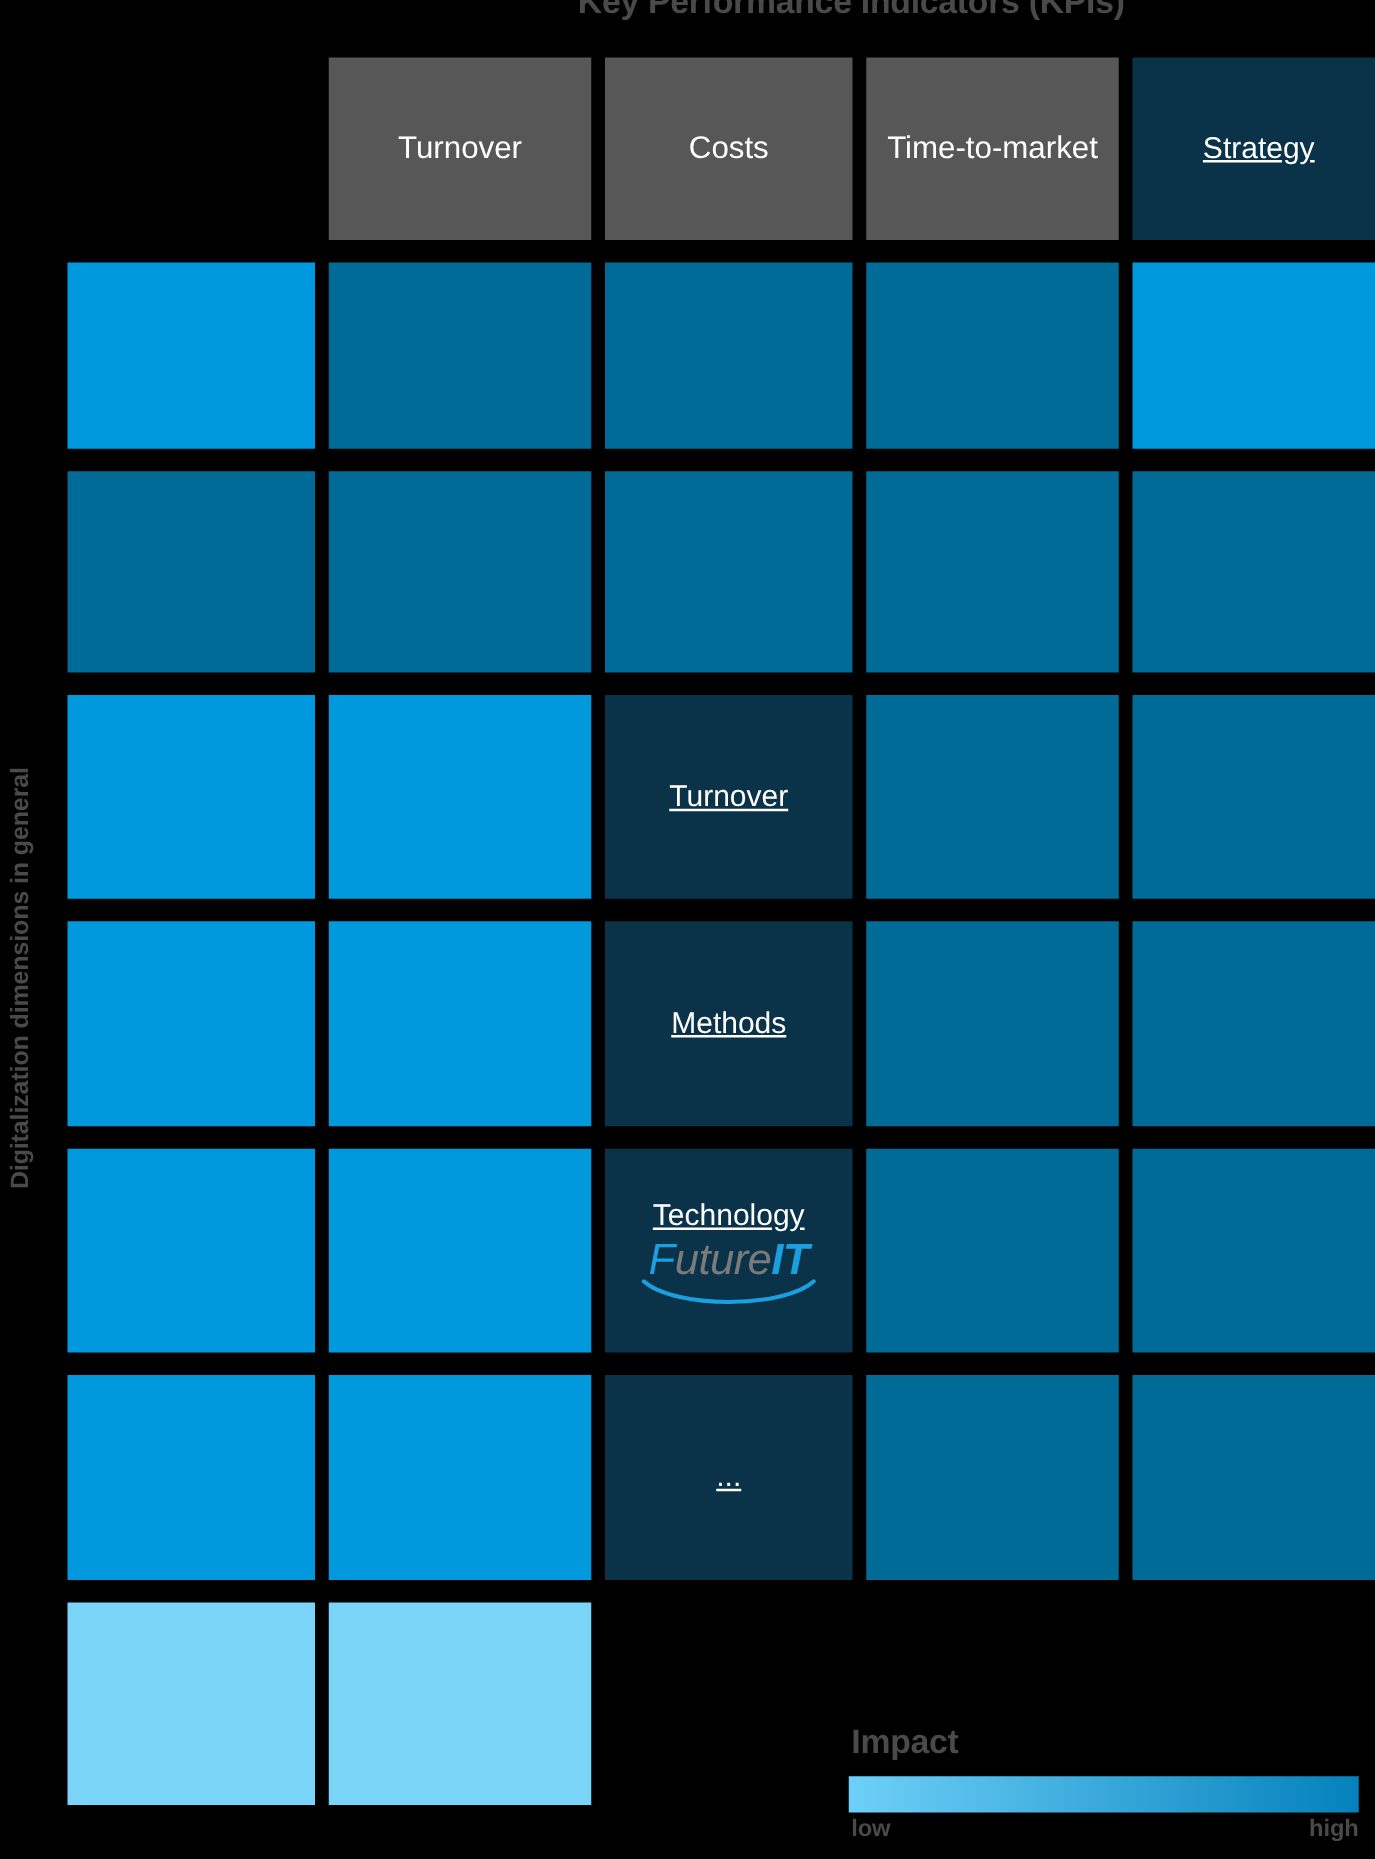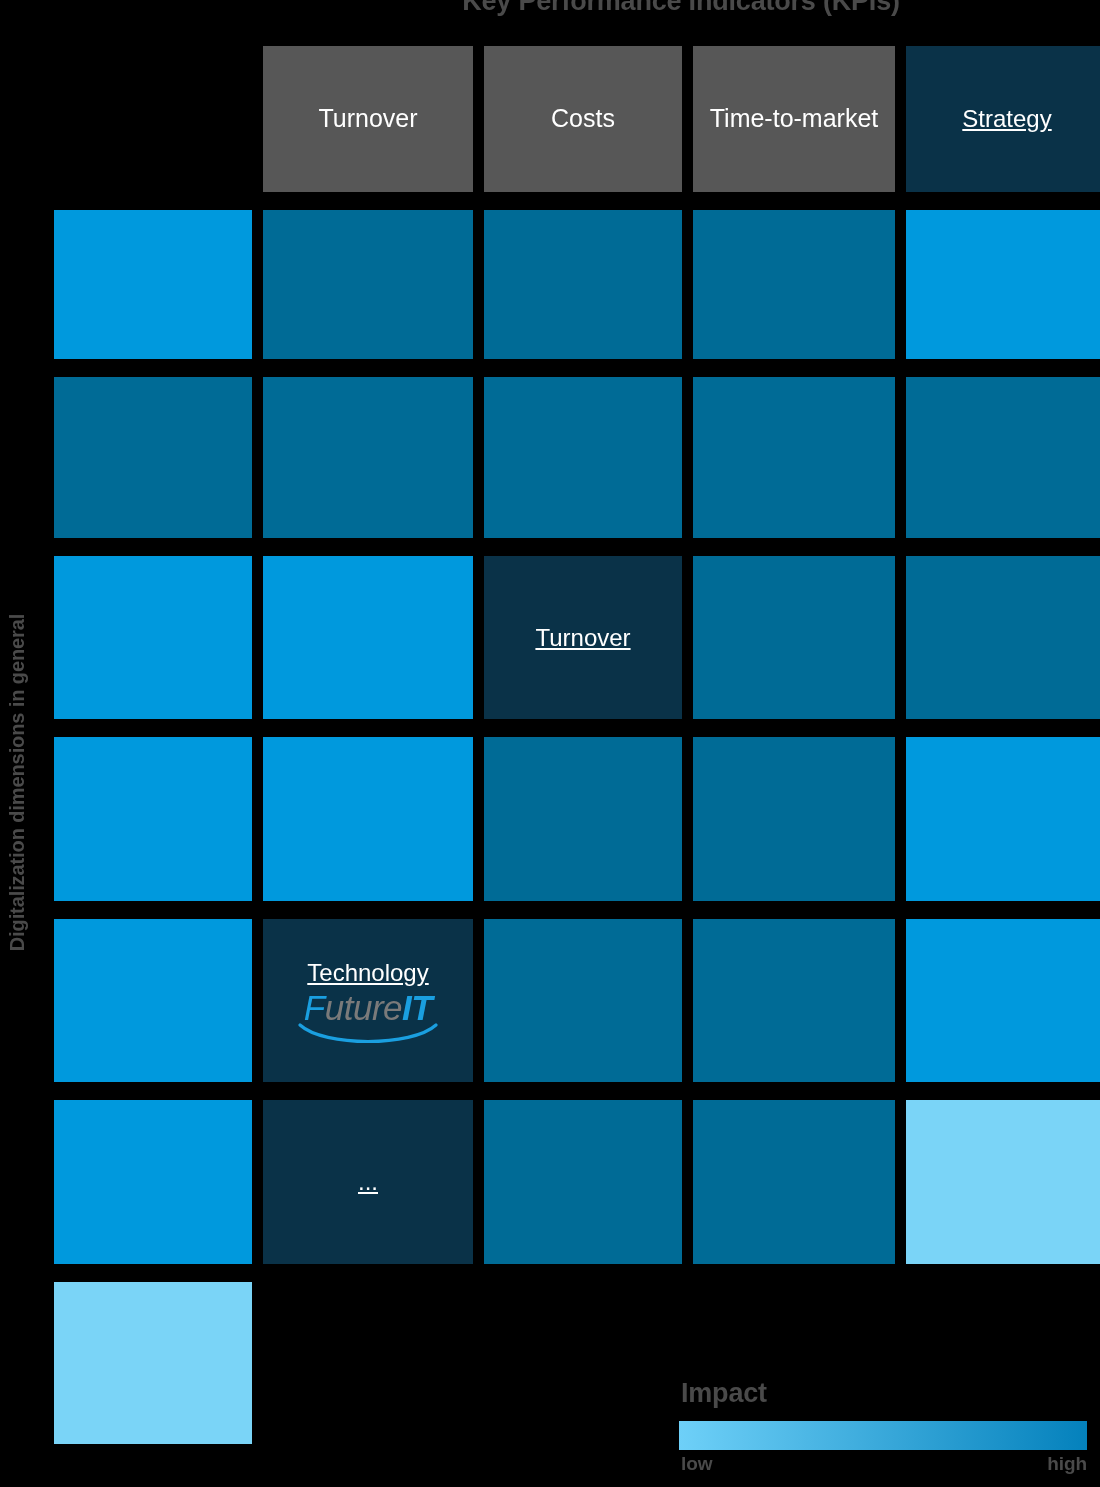--- a/index.html
+++ b/index.html
@@ -197,20 +197,23 @@
   <div class="cell data-cell" style="background: rgb(0, 153, 221);"></div>
 
   <div class="cell row-head">
     <span class="rh-label">Turnover</span>
   </div>
   <div class="cell data-cell" style="background: rgb(0, 107, 150);"></div>
   <div class="cell data-cell" style="background: rgb(0, 107, 150);"></div>
   <div class="cell data-cell" style="background: rgb(0, 153, 221);"></div>
   <div class="cell data-cell" style="background: rgb(0, 153, 221);"></div>
 
+  <div class="cell row-head">
+    <span class="rh-label">Methods</span>
+  </div>
   <div class="cell data-cell" style="background: rgb(0, 107, 150);"></div>
   <div class="cell data-cell" style="background: rgb(0, 107, 150);"></div>
   <div class="cell data-cell" style="background: rgb(0, 153, 221);"></div>
   <div class="cell data-cell" style="background: rgb(0, 153, 221);"></div>
 
   <div class="cell row-head">
     <span class="rh-label">Technology</span>
     <div class="logo">
       <div class="logo-word"><span class="logo-f">F</span><span class="logo-uture">uture</span><span class="logo-it">IT</span></div>
       <svg class="logo-arc" viewBox="0 0 140 22" preserveAspectRatio="none">

